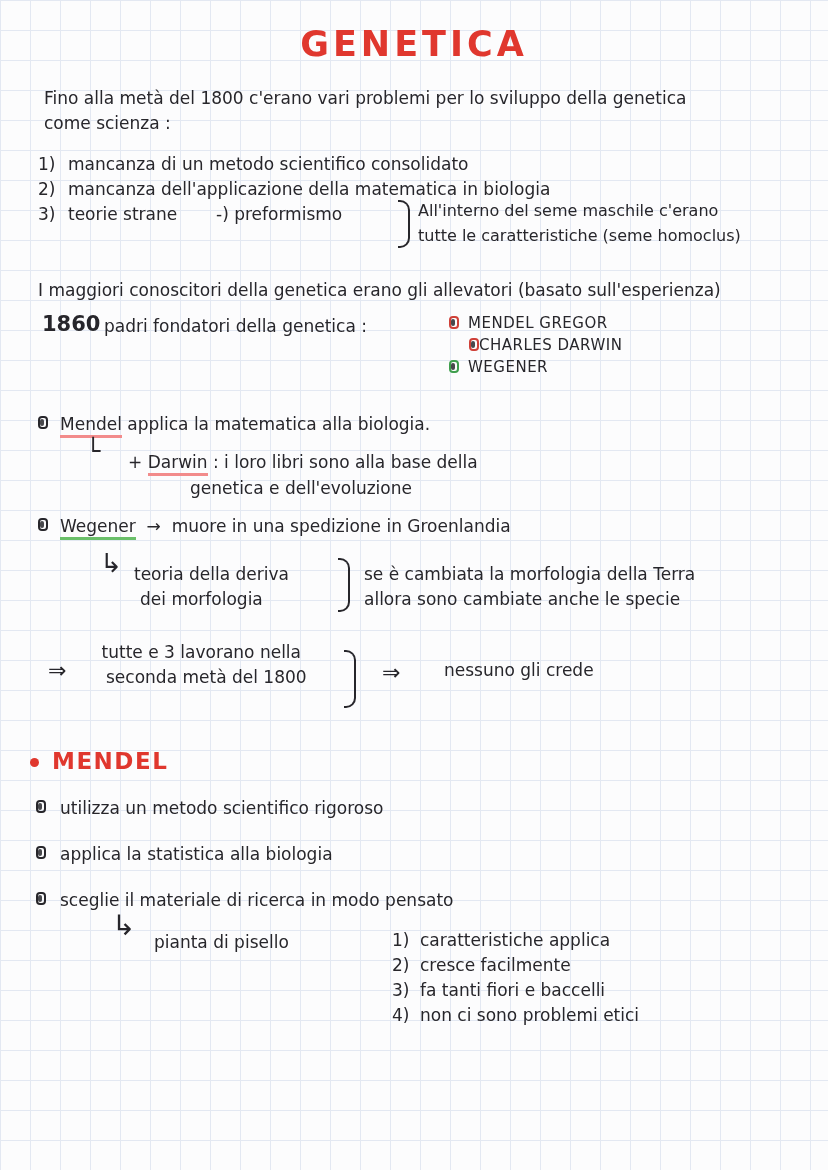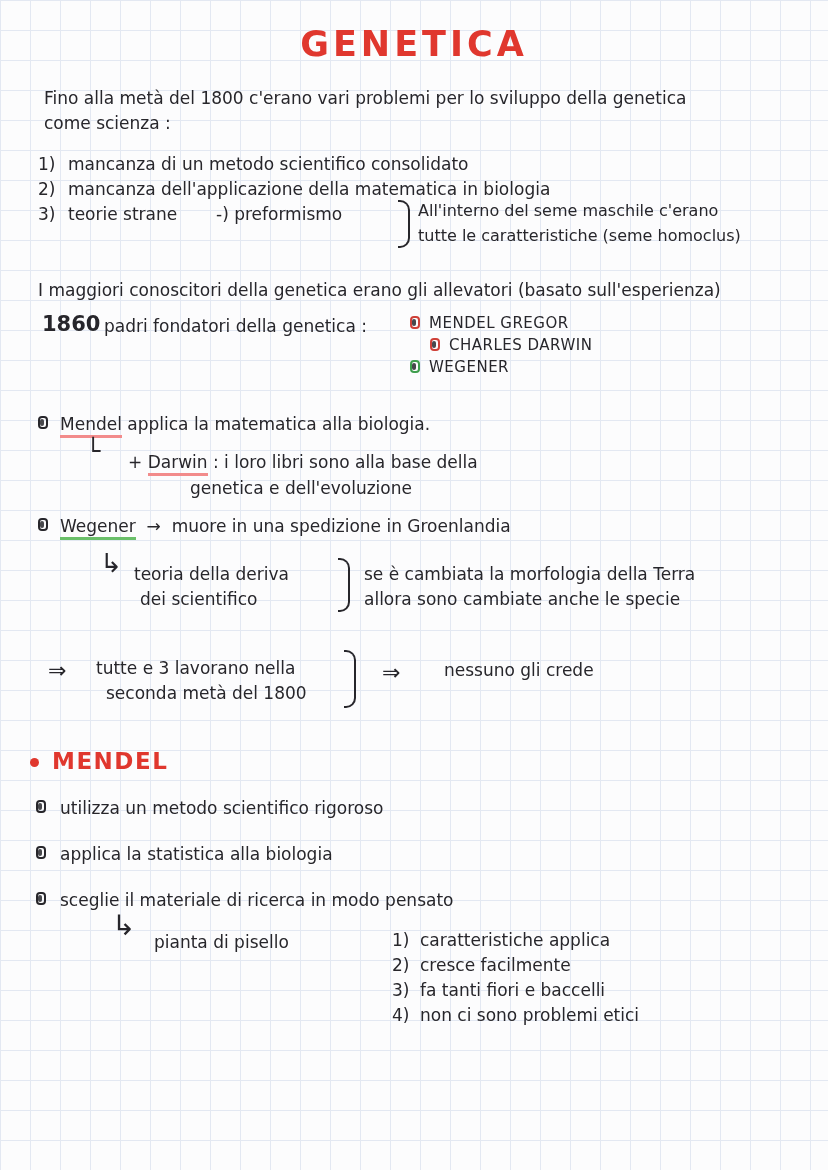--- a/index.html
+++ b/index.html
@@ -97,26 +97,26 @@
   <div class="abs bracket" style="left:398px;top:200px;height:48px;"></div>
   <div class="abs hw" style="left:418px;top:198px;line-height:25px;font-size:16px;">
     <div>All'interno del seme maschile c'erano</div>
     <div>tutte le caratteristiche (seme homoclus)</div>
   </div>
 
   <div class="abs hw" style="left:38px;top:278px;">I maggiori conoscitori della genetica erano gli allevatori (basato sull'esperienza)</div>
 
   <div class="abs year" style="left:42px;top:312px;">1860</div>
   <div class="abs hw" style="left:104px;top:314px;">padri fondatori della genetica :</div>
-  <div class="abs" style="left:410px;top:312px;">
+  <div class="abs" style="left:449px;top:312px;">
     <div class="row hw-sm caps" style="gap:9px;">
       <span class="cb red"></span>
       <span>MENDEL GREGOR</span>
     </div>
-    <div class="row hw-sm caps" style="gap:9px;padding-left:20px;">
+    <div class="row hw-sm caps" style="padding-left:20px;">
       <span class="cb red"></span>
       <span>CHARLES DARWIN</span>
     </div>
     <div class="row hw-sm caps" style="gap:9px;">
       <span class="cb green"></span>
       <span>WEGENER</span>
     </div>
   </div>
 
   <div class="abs row hw" style="left:38px;top:412px;gap:12px;">
@@ -129,30 +129,30 @@
   </div>
   <div class="abs hw" style="left:190px;top:476px;">genetica e dell'evoluzione</div>
 
   <div class="abs row hw" style="left:38px;top:514px;gap:12px;">
     <span class="cb"></span>
     <span><span class="ul-green">Wegener</span>&nbsp;&nbsp;<span>→</span>&nbsp;&nbsp;<span>muore in una spedizione in Groenlandia</span></span>
   </div>
   <span class="abs glyph" style="left:100px;top:552px;font-size:26px;">↳</span>
   <div class="abs hw" style="left:134px;top:562px;">
     <div>teoria della deriva</div>
-    <div style="margin-left:6px;">dei scientifico</div>
+    <div style="margin-left:6px;">dei morfologia</div>
   </div>
   <div class="abs bracket" style="left:338px;top:558px;height:54px;"></div>
   <div class="abs hw" style="left:364px;top:562px;">
     <div>se è cambiata la morfologia della Terra</div>
     <div>allora sono cambiate anche le specie</div>
   </div>
 
   <span class="abs glyph" style="left:48px;top:660px;">⇒</span>
-  <div class="abs hw" style="left:96px;top:656px;">
+  <div class="abs hw" style="left:96px;top:640px;text-align:center;">
     <div>tutte e 3 lavorano nella</div>
     <div style="margin-left:10px;">seconda metà del 1800</div>
   </div>
   <div class="abs bracket" style="left:344px;top:650px;height:58px;"></div>
   <span class="abs glyph" style="left:382px;top:662px;">⇒</span>
   <div class="abs hw" style="left:444px;top:658px;">nessuno gli crede</div>
 
   <span class="abs bullet-dot" style="left:30px;top:758px;"></span>
   <div class="abs red-heading" style="left:52px;top:748px;">MENDEL</div>
 

